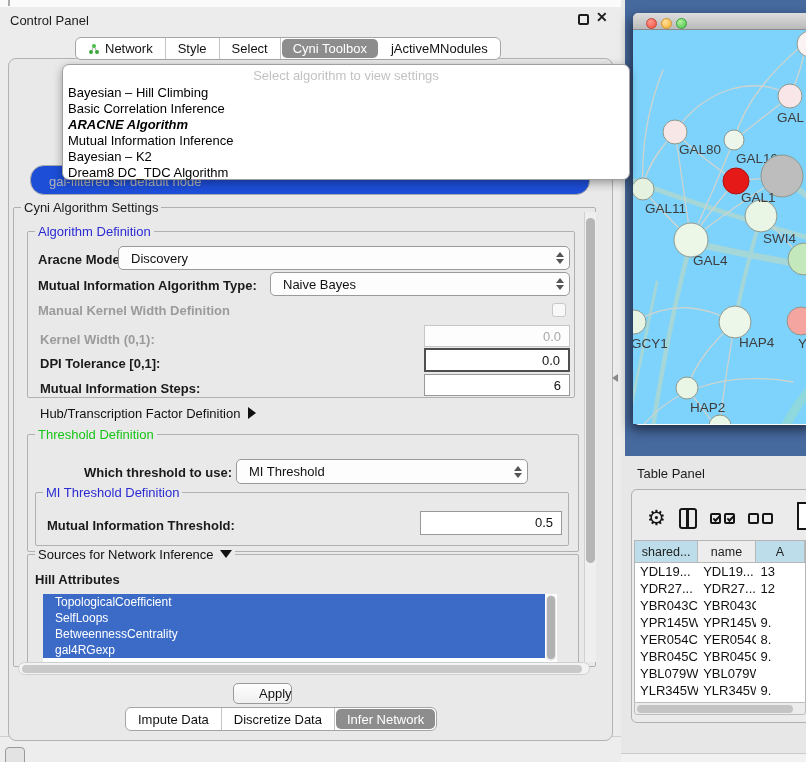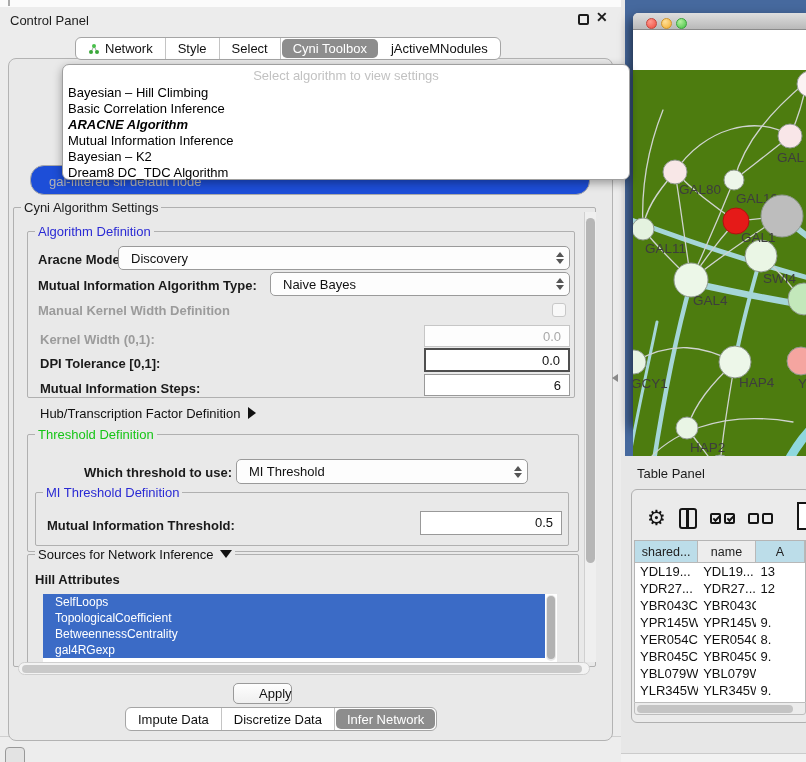--- a/index.html
+++ b/index.html
@@ -94,21 +94,21 @@
 
   
   .right-bg { position:absolute; left:621px; top:0; width:185px; height:762px; background:#e9e9e9; }
   .desktop { position:absolute; left:625px; top:0; width:181px; height:456px; background:#46699e; }
   .net-window { position:absolute; left:8px; top:13px; width:180px; height:412px; border-radius:6px 0 0 6px; box-shadow:-3px 5px 12px rgba(0,0,0,0.55); background:#fff; }
   .net-titlebar { position:absolute; left:0; top:0; width:100%; height:17px; background:linear-gradient(#dedede,#b9b9b9); border-bottom:1px solid #8a8a8a; border-radius:5px 0 0 0; }
   .light { position:absolute; top:5px; width:11px; height:11px; border-radius:50%; }
   .light.red { left:13px; background:radial-gradient(circle at 35% 30%, #ff9a8e, #ee4b3e); border:1px solid #c5453a; }
   .light.yellow { left:28px; background:radial-gradient(circle at 35% 30%, #ffe09a, #f5ae2e); border:1px solid #cf9429; }
   .light.green { left:43px; background:radial-gradient(circle at 35% 30%, #b4f09e, #43c244); border:1px solid #3aa33c; }
-  .net-content { position:absolute; left:0; top:17px; width:173px; height:394px; background:#4d7c0f; overflow:hidden;margin-top:40px; }
+  .net-content { position:absolute; left:0; top:17px; width:173px; height:394px; background:#7dd3fc; overflow:hidden; }
 
   
   .table-section { position:absolute; left:621px; top:456px; width:185px; height:306px; background:#e7e7e7; }
   .tp-title { position:absolute; left:16px; top:10px; font-size:13px; color:#1c1c1c; }
   .tp-box { position:absolute; left:10px; top:33px; width:180px; height:234px; background:#ebebeb; border:1px solid #b0b0b0; border-radius:6px; }
   .tp-toolbar { position:absolute; left:12px; top:40px; width:176px; height:44px; display:flex; align-items:center; gap:13px; padding-left:14px; }
   .gear { font-size:21px; color:#151515; line-height:20px; }
   .cols-icon { width:18px; height:21px; border:2.5px solid #151515; border-radius:3px; position:relative; }
   .cols-icon::after { content:""; position:absolute; left:5.5px; top:0; width:2.5px; height:100%; background:#151515; }
   .cb-pair { display:flex; gap:3px; }
@@ -241,22 +241,22 @@
     <div class="field" style="left:420px; top:504px; width:142px; height:24px; z-index:13;">0.5</div>
 
     <div class="group" id="sources-group"></div>
     <span class="group-label" id="sources-label"><span>Sources for Network Inference</span><span class="arrow-down"></span></span>
 
     <span class="lbl" style="left:35px; top:565px; z-index:12;">Hill Attributes</span>
     <div id="attr-list">
       <div class="attr-scroll">
           <div class="attr-thumb"></div>
         </div>
-    <div class="attr-item">SelfLoops</div>
-        <div class="attr-item">TopologicalCoefficient</div>
+    <div class="attr-item">TopologicalCoefficient</div>
+        <div class="attr-item">SelfLoops</div>
         <div class="attr-item">BetweennessCentrality</div>
         <div class="attr-item">gal4RGexp</div>
       </div>
 
     <div class="v-scroll">
         <div class="v-thumb"></div>
       </div>
     <div class="h-scroll">
         <div class="h-thumb"></div>
       </div>

